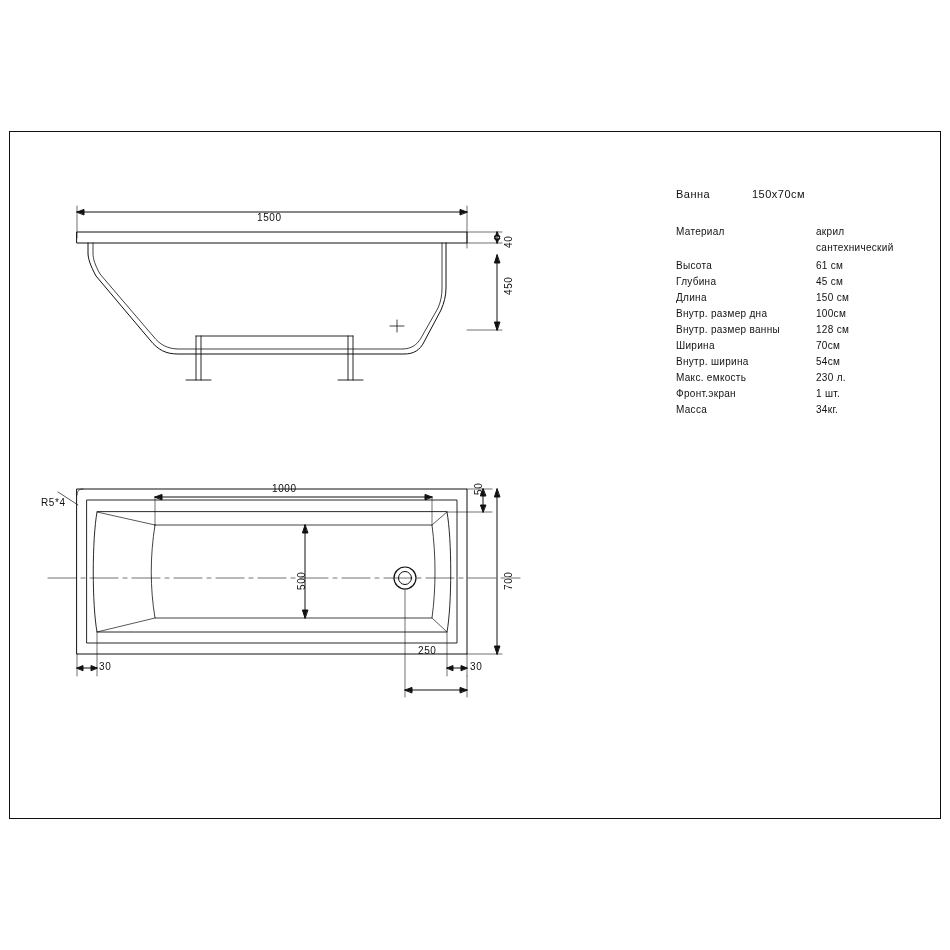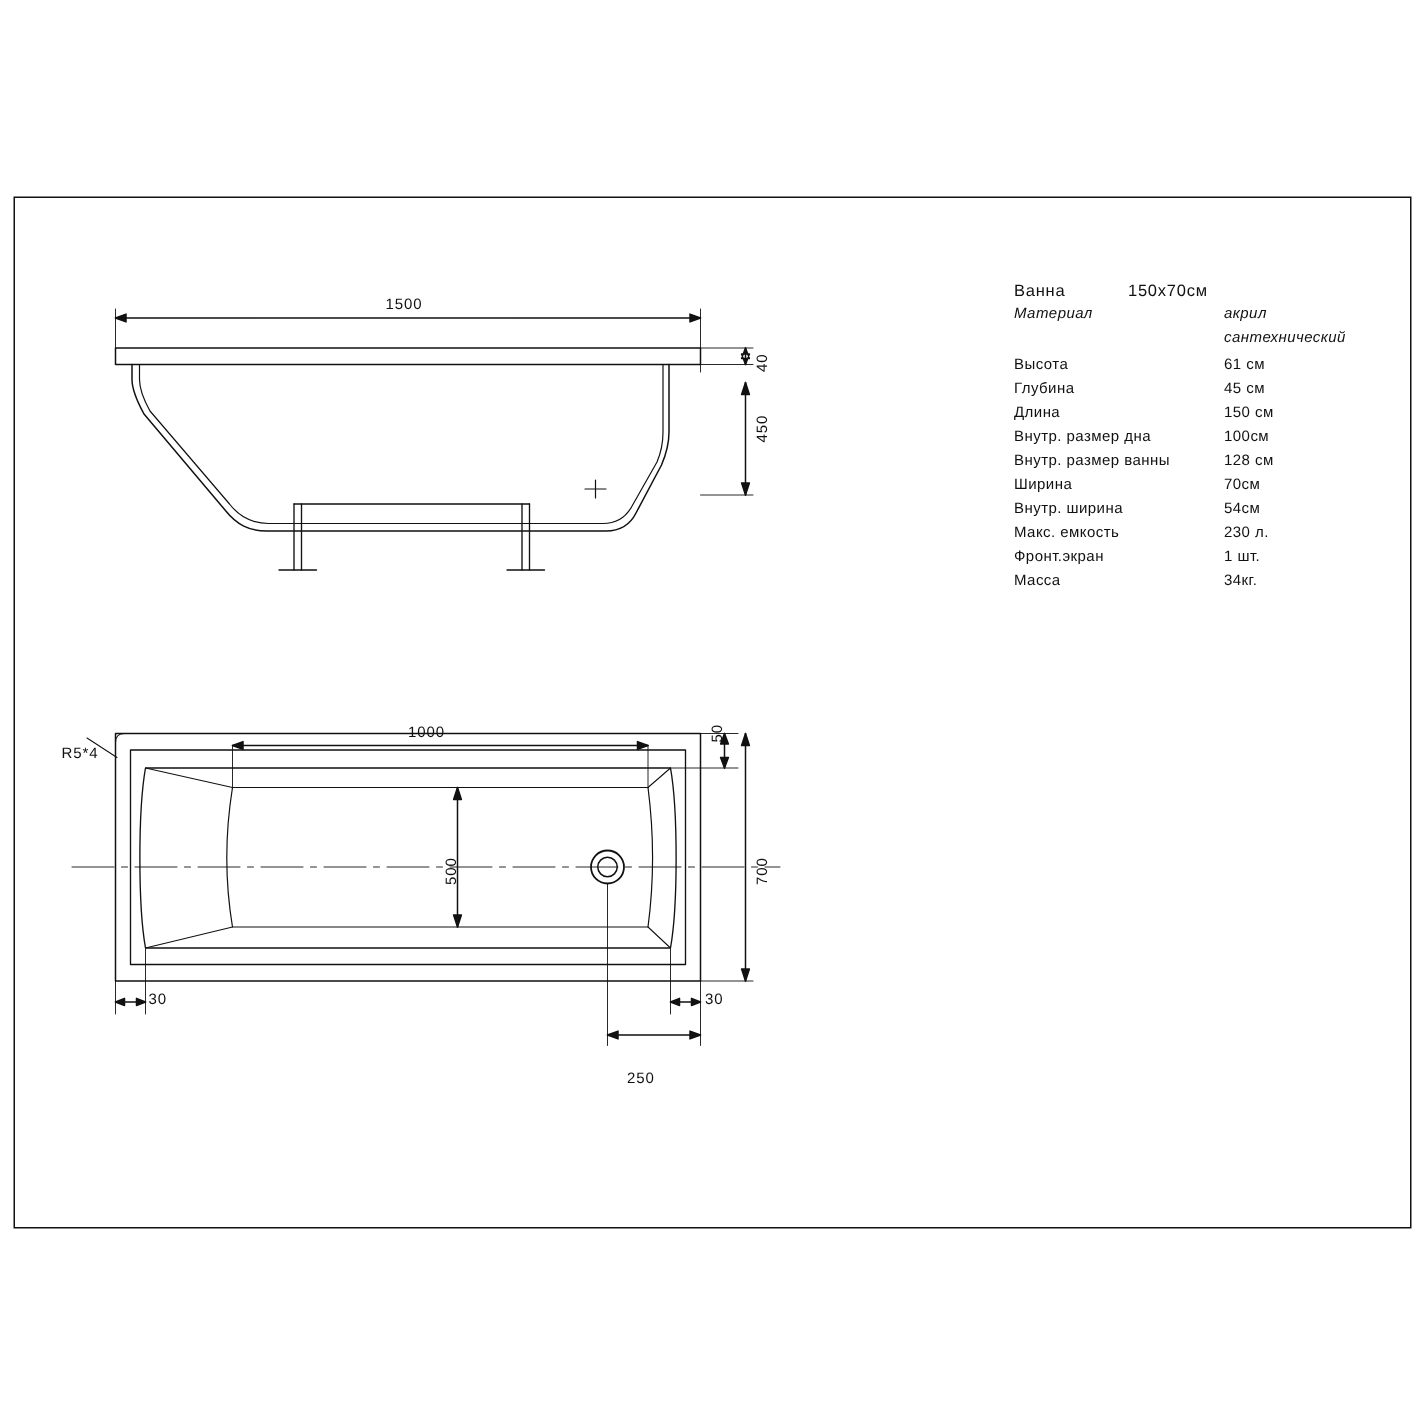--- a/index.html
+++ b/index.html
@@ -39,34 +39,34 @@
   .spec {
     position: absolute;
     left: 676px;
     top: 188px;
     width: 240px;
   }
   .spec-title {
     display: flex;
     font-size: 11px;
     letter-spacing: 0.5px;
-    margin-bottom: 2px;
+    margin-bottom: 24px;
     color: #111;
   }
   .spec-title .name { width: 76px; }
   .spec-row {
     display: flex;
     font-size: 10px;
     line-height: 16px;
     letter-spacing: 0.3px;
     color: #111;
   }
   .spec-row .lbl { width: 140px; }
   .spec-row .val { width: 100px; }
-  .spec-mat { margin-bottom: 2px; font-style: italic; }
+  .spec-mat { margin-bottom: 2px; }
   .lbltext {
     position: absolute;
     font-size: 10px;
     letter-spacing: 0.6px;
     color: #111;
     white-space: nowrap;
   }
   .vert {
     transform: rotate(-90deg);
     transform-origin: left top;
@@ -151,31 +151,31 @@
       <path d="M447,668 L467,668"></path>
       <path d="M467,654 L467,676 M447,632 L447,676" stroke-width="0.6"></path>
       <path d="M447,668 l6,-2.4 v4.8 z M467,668 l-6,-2.4 v4.8 z" fill="#111111"></path>
 
       <path d="M405,690 L467,690"></path>
       <path d="M405,589 L405,697 M467,676 L467,697" stroke-width="0.6"></path>
       <path d="M405,690 l7,-2.6 v5.2 z M467,690 l-7,-2.6 v5.2 z" fill="#111111"></path>
     </g>
   </svg>
 
-  <div class="lbltext" style="left:257px; top:198px;">1500</div>
+  <div class="lbltext" style="left:257px; top:212px;">1500</div>
   <div class="lbltext vert" style="left:503px; top:248px;">40</div>
   <div class="lbltext vert" style="left:503px; top:295px;">450</div>
 
   <div class="lbltext" style="left:272px; top:483px;text-align:center;">1000</div>
   <div class="lbltext vert" style="left:473px; top:495px;">50</div>
   <div class="lbltext vert" style="left:296px; top:590px;">500</div>
   <div class="lbltext vert" style="left:503px; top:590px;">700</div>
   <div class="lbltext" style="left:99px; top:661px;">30</div>
   <div class="lbltext" style="left:470px; top:661px;">30</div>
-  <div class="lbltext" style="left:418px; top:714px;">250</div>
+  <div class="lbltext" style="left:418px; top:645px;">250</div>
   <div class="lbltext" style="left:41px; top:497px;">R5*4</div>
 
   <div class="spec">
     <div class="spec-title">
       <span class="name">Ванна</span>
       <span>150x70см</span>
     </div>
 
     <div class="spec-row spec-mat">
       <span class="lbl">Материал</span>

